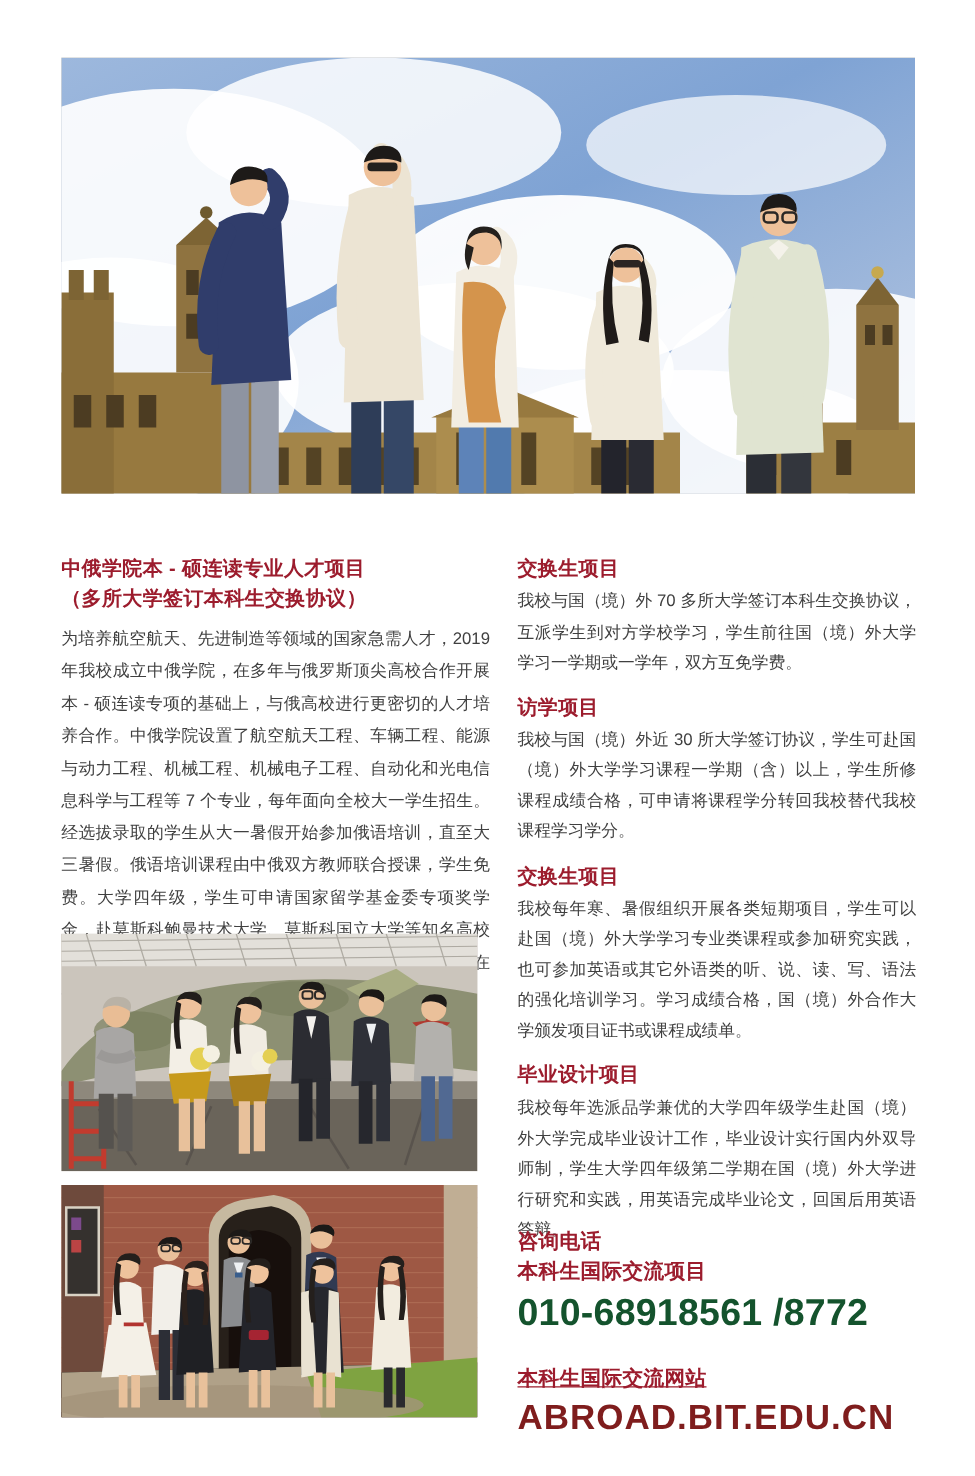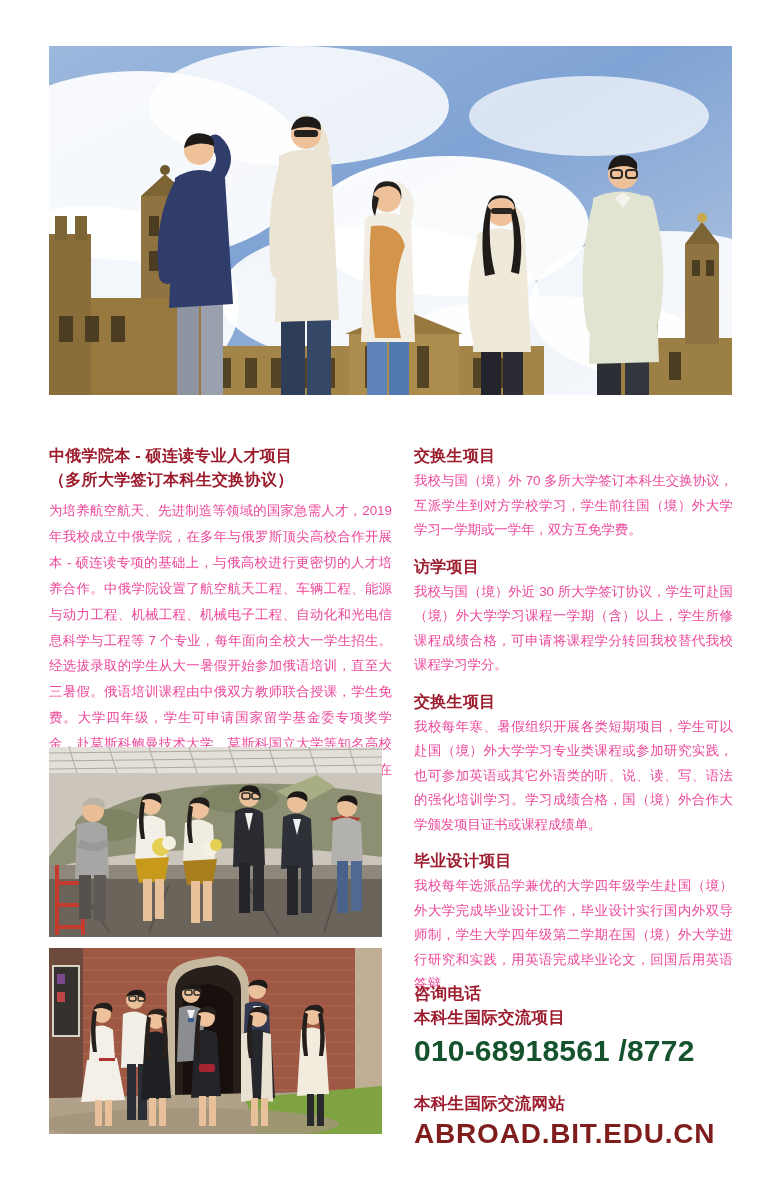--- a/index.html
+++ b/index.html
@@ -19,37 +19,37 @@
   #photo-brick{left:49px;top:948px;width:333px;height:186px;}
 
   .left-col{position:absolute;left:49px;top:444px;width:343px;}
   .right-col{position:absolute;left:414px;top:444px;width:319px;}
 
   .red-head{
     color:#9c1c2d;font-weight:bold;font-size:16px;line-height:24px;
     letter-spacing:0.3px;margin:0;
   }
   .body-text{
-    color:#ec4899;font-size:13.4px;line-height:25.9px;
+    color:#404040;font-size:13.4px;line-height:25.9px;
     text-align:justify;margin:6px 0 0 0;
   }
   .section{margin:0 0 12px 0;}
   .section .red-head{margin-bottom:1px;}
   .section .body-text{line-height:24.5px;margin-top:1px;}
 
   .contact{position:absolute;left:414px;top:981px;width:330px;}
   .contact-label{
     color:#9c1c2d;font-weight:bold;font-size:16.5px;line-height:24px;margin:0;
     letter-spacing:0.3px;
   }
   .phone-number{
     color:#14532d;font-weight:bold;font-size:30px;line-height:38px;
     letter-spacing:0.2px;margin:3px 0 0 0;
   }
-  .website-label{margin-top:21px;}
+  .website-label{margin-top:21px;text-decoration:underline;}
   .website-url{
     color:#7f1d1d;font-weight:bold;font-size:28px;line-height:34px;
     letter-spacing:0.8px;margin:2px 0 0 0;
   }
 </style>
 </head>
 <body>
 
 <div class="page">
 

